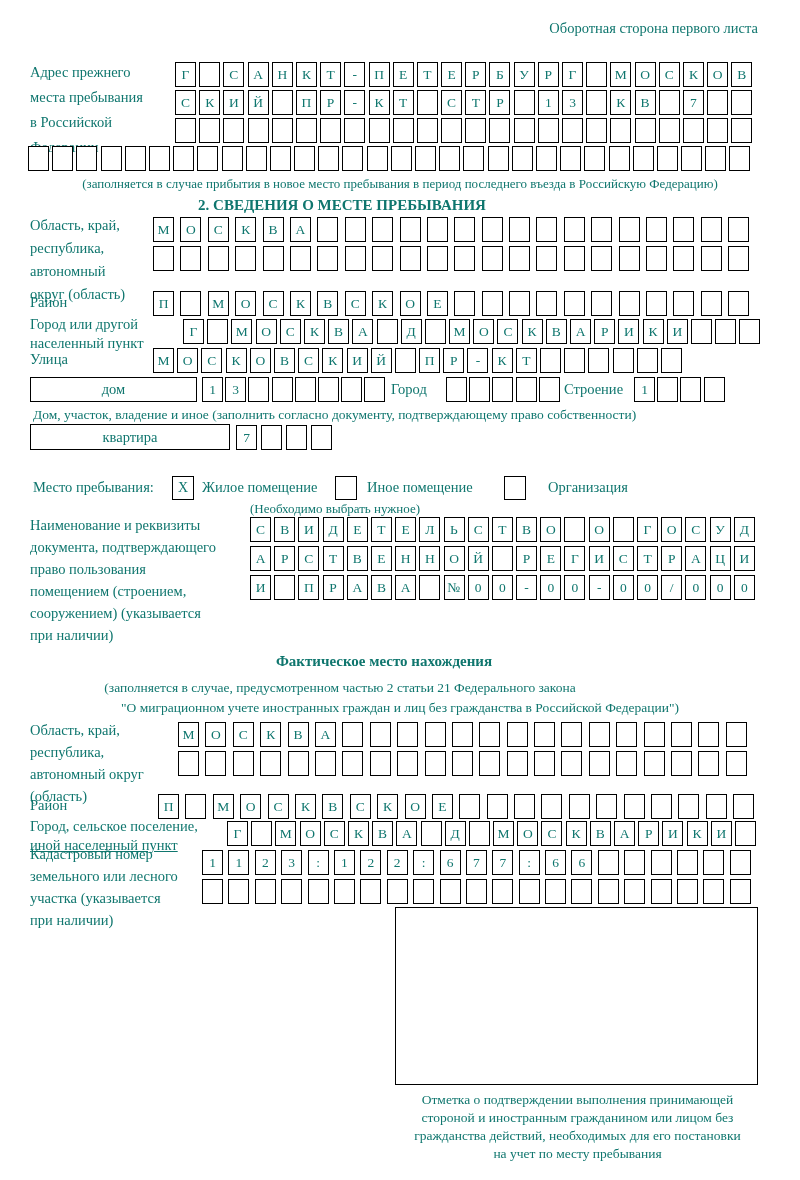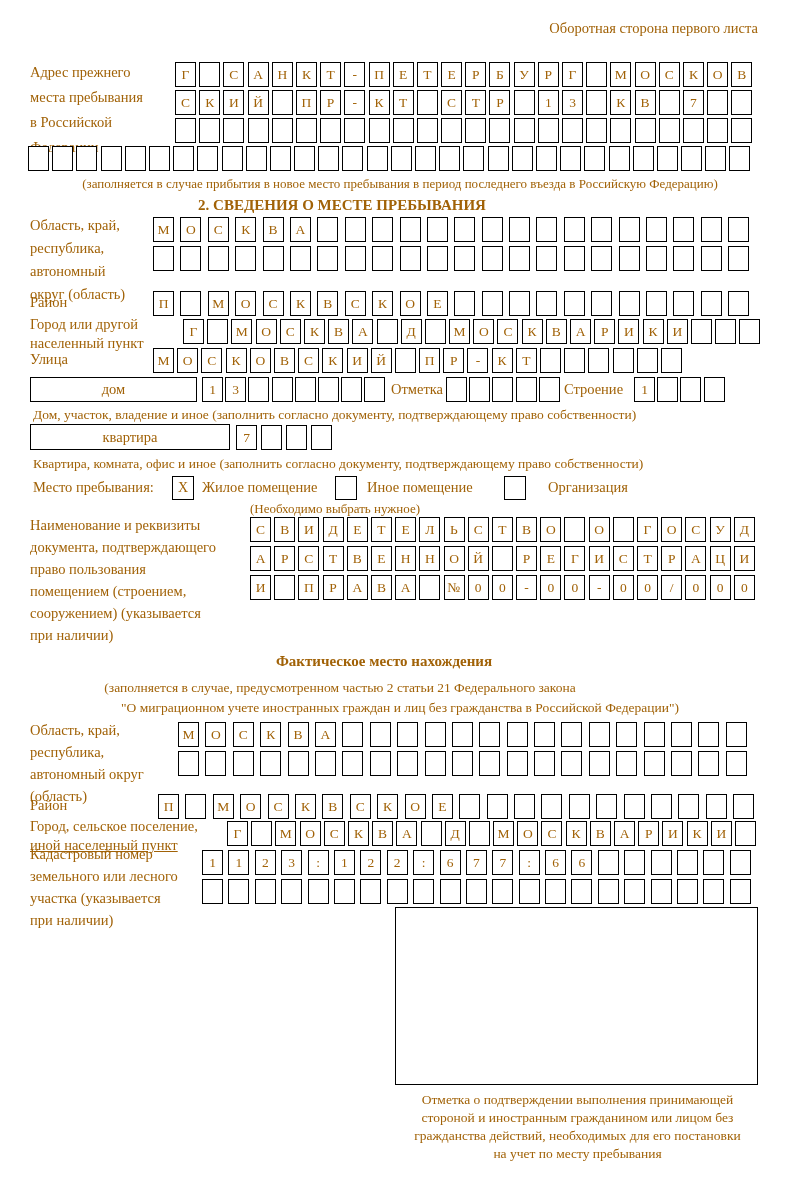--- a/index.html
+++ b/index.html
@@ -1,18 +1,18 @@
 <!DOCTYPE html>
 <html><head>
 <meta charset="utf-8">
 <style>
   html,body{margin:0;padding:0;background:#fff;}
   .page{
     position:relative;width:800px;height:1180px;background:#fff;
-    font-family:"Liberation Serif","DejaVu Serif",serif;color:#a16207;overflow:hidden;
+    font-family:"Liberation Serif","DejaVu Serif",serif;color:#0f766e;overflow:hidden;
   }
   .lbl{position:absolute;font-size:14.5px;line-height:1.2;white-space:nowrap;}
   .cap{position:absolute;font-size:13.5px;white-space:nowrap;}
   .center{text-align:center;}
   .bold{font-weight:bold;}
   .cells{position:absolute;display:flex;}
   .c{
     box-sizing:border-box;flex:none;width:21px;height:25px;
     border:1.6px solid #000;display:inline-flex;align-items:center;justify-content:center;
     font-size:13.5px;background:#fff;
@@ -301,21 +301,21 @@
   <div class="cells p23" style="left:202px;top:377px;">
       <span class="c">1</span>
       <span class="c">3</span>
       <span class="c"></span>
       <span class="c"></span>
       <span class="c"></span>
       <span class="c"></span>
       <span class="c"></span>
       <span class="c"></span>
     </div>
-  <div class="lbl" style="left:391px;top:381px;">Отметка</div>
+  <div class="lbl" style="left:391px;top:381px;">Город</div>
   <div class="cells p23" style="left:446px;top:377px;">
       <span class="c"></span>
       <span class="c"></span>
       <span class="c"></span>
       <span class="c"></span>
       <span class="c"></span>
     </div>
   <div class="lbl" style="left:564px;top:381px;">Строение</div>
   <div class="cells p23" style="left:634px;top:377px;">
       <span class="c">1</span>
@@ -325,21 +325,20 @@
     </div>
   <div class="cap" style="left:33px;top:407px;">Дом, участок, владение и иное (заполнить согласно документу, подтверждающему право собственности)</div>
 
   <div class="fieldbox" style="left:30px;top:424px;width:200px;height:26px;">квартира</div>
   <div class="cells p25" style="left:236px;top:425px;">
       <span class="c">7</span>
       <span class="c"></span>
       <span class="c"></span>
       <span class="c"></span>
     </div>
-  <div class="cap" style="left:33px;top:456px;">Квартира, комната, офис и иное (заполнить согласно документу, подтверждающему право собственности)</div>
 
   <div class="lbl" style="left:33px;top:479px;">Место пребывания:</div>
   <div class="cb" style="left:172px;top:476px;">X</div>
   <div class="lbl" style="left:202px;top:479px;">Жилое помещение</div>
   <div class="cb" style="left:335px;top:476px;"></div>
   <div class="lbl" style="left:367px;top:479px;">Иное помещение</div>
   <div class="cb" style="left:504px;top:476px;"></div>
   <div class="lbl" style="left:548px;top:479px;">Организация</div>
   <div class="cap center" style="left:160px;top:501px;width:350px;font-size:13px;">(Необходимо выбрать нужное)</div>
 

